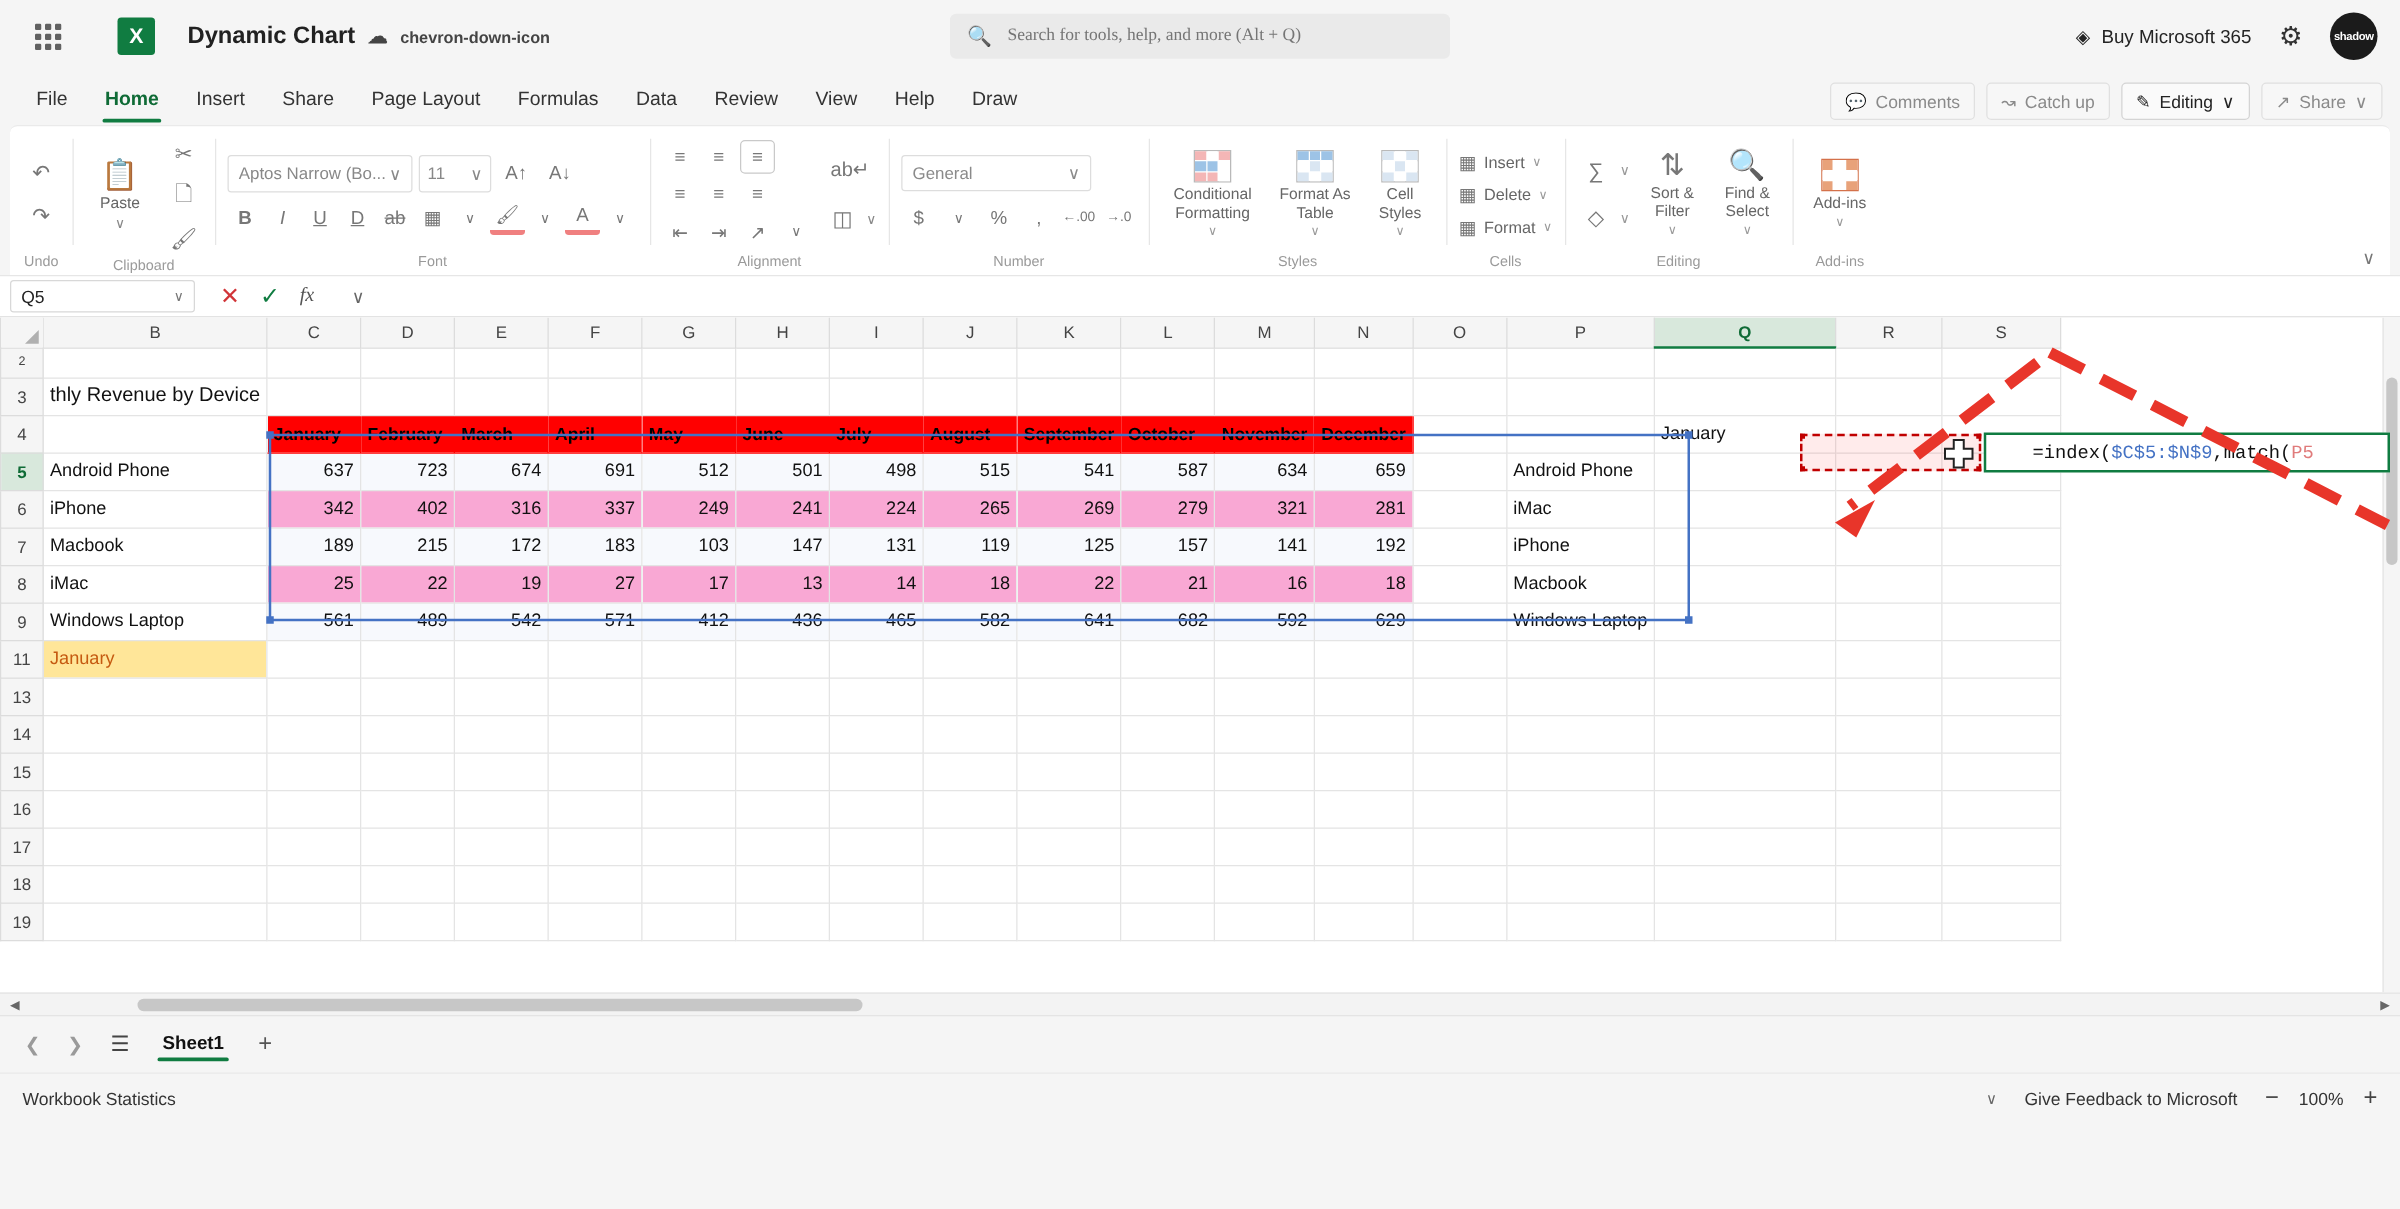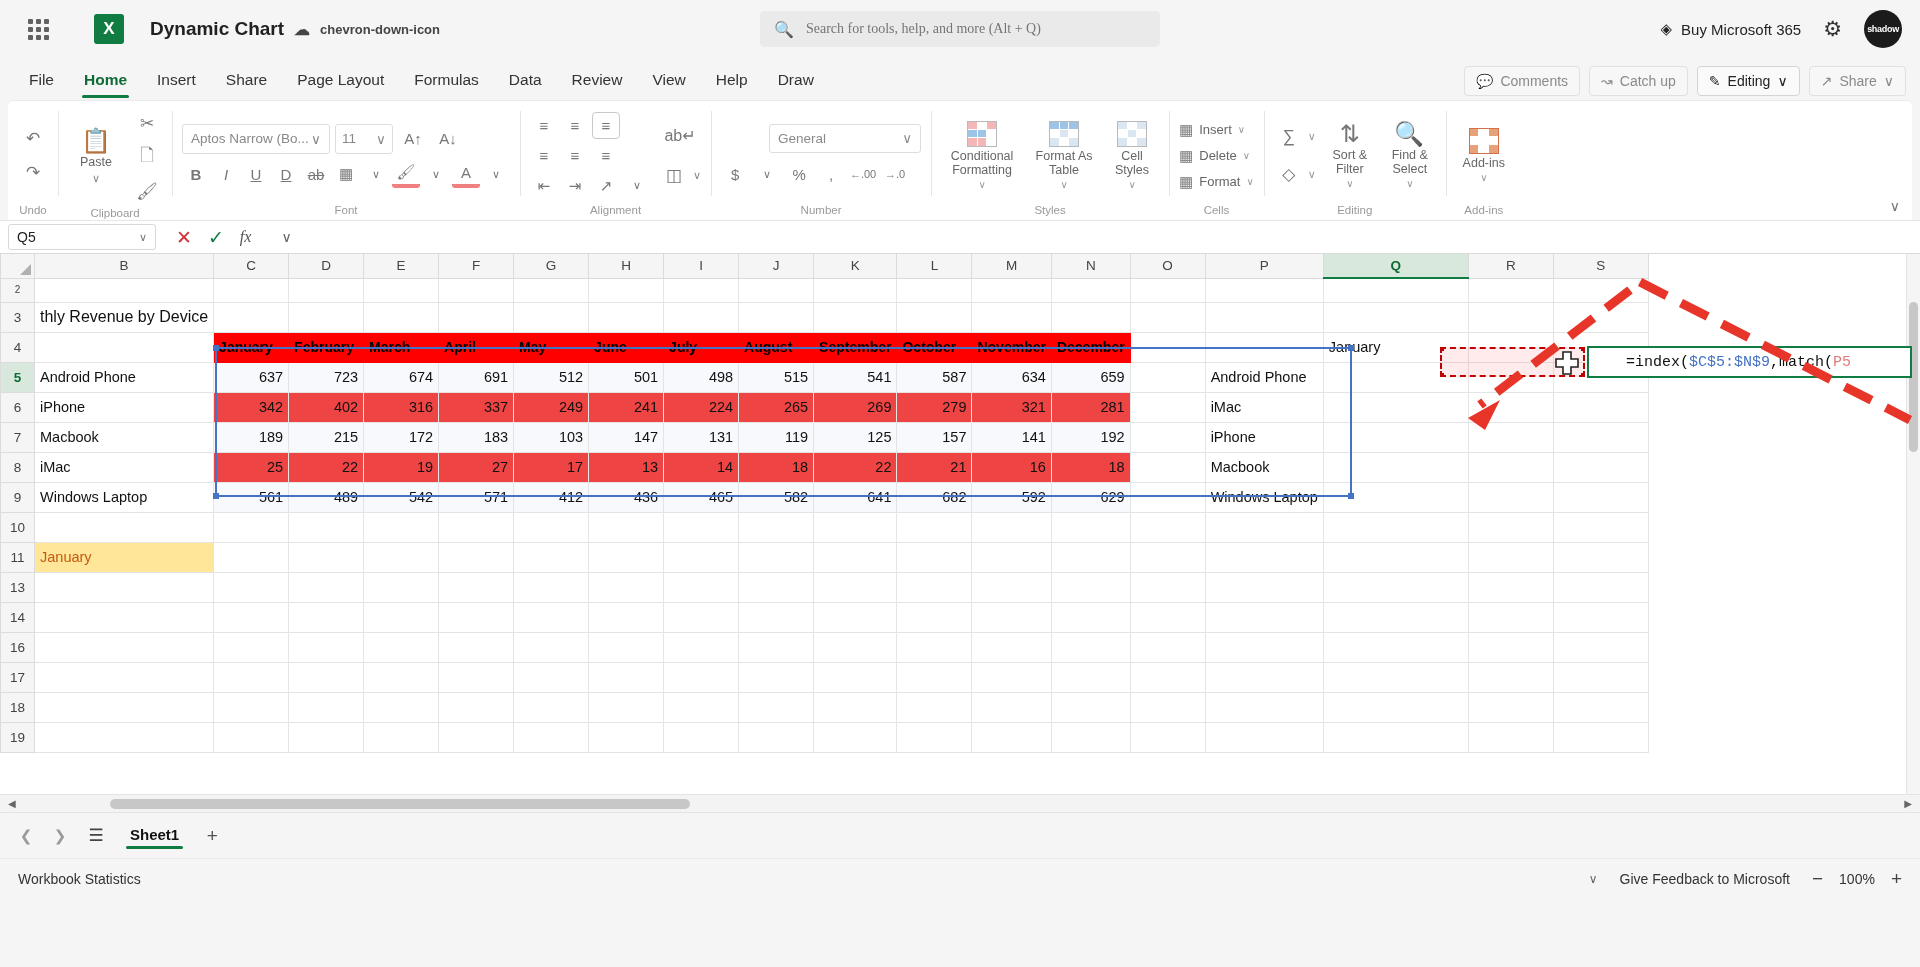--- a/index.html
+++ b/index.html
@@ -104,21 +104,21 @@
     width:58px; height:30px; border:1px solid #ddd; border-radius:3px; background:#fff;
     display:flex; align-items:center; justify-content:space-between; padding:0 6px;
     font-size:13.5px; color:#888; cursor:pointer;
   }
   .fmtrow { display:flex; gap:2px; align-items:center; margin-top:7px; }
   .fbtn { width:28px; height:27px; display:flex; align-items:center; justify-content:center;
           font-size:15px; color:#777; cursor:pointer; border-radius:3px;}
   .numsel {
     width:152px; height:29px; border:1px solid #ddd; border-radius:3px; background:#fff;
     display:flex; align-items:center; justify-content:space-between; padding:0 8px;
-    font-size:13.5px; color:#8a8a8a; cursor:pointer;margin-left:48px;
+    font-size:13.5px; color:#8a8a8a; cursor:pointer;
   }
   .collapse-chev { position:absolute; right:12px; bottom:6px; font-size:14px; color:#777; cursor:pointer;}
 
   .styles-ico { width:30px; height:26px; display:grid; grid-template-columns:repeat(3,1fr);
                 grid-template-rows:repeat(3,1fr); gap:1px; border:1px solid #b9b9b9; }
   .styles-ico i { display:block; }
 
   
   .fbar {
     height: 34px; background:#fff; display:flex; align-items:center;
@@ -151,21 +151,21 @@
     width:34px; background:#f5f5f5; border:1px solid #dcdcdc;
     font-size:13.5px; color:#444; text-align:center; cursor:pointer;
   }
   .rowhdr.sel { background:#d8e8dc; color:#0f6b36; font-weight:bold; }
   td.cell {
     border:1px solid #e4e4e4; height:24px; font-size:14.5px; color:#111;
     padding: 0 5px; overflow:hidden; white-space:nowrap; background:#fff;
   }
   td.num { text-align:right; }
   td.hdrred { background:#ff0000; color:#000; font-weight:bold; font-size:14px; border-color:#ff0000;}
-  td.rngA { background:#ef4444; }
+  td.rngA { background:#f9a8d4; }
   td.rngB { background:#f7f9fd; }
   td.yellow { background:#ffe699; color:#c55a11; }
   .corner-tri { width:34px; background:#f5f5f5; border:1px solid #dcdcdc; border-top:none; position:relative;}
   .corner-tri::after {
     content:""; position:absolute; right:3px; bottom:3px;
     border-style:solid; border-width:0 0 11px 11px; border-color:transparent transparent #b0b0b0 transparent;
   }
 
   
   .ovl { position:absolute; pointer-events:none; }
@@ -767,41 +767,20 @@
       <td class="cell num rngB">682</td>
       <td class="cell num rngB">592</td>
       <td class="cell num rngB">629</td>
       <td class="cell"></td>
       <td class="cell">Windows Laptop</td>
       <td class="cell"></td>
       <td class="cell"></td>
           <td class="cell"></td>
     </tr>
 
-    <tr style="height:30px">
-      <td class="rowhdr">10</td>
-      <td class="cell"></td>
-          <td class="cell"></td>
-      <td class="cell"></td>
-          <td class="cell"></td>
-      <td class="cell"></td>
-          <td class="cell"></td>
-      <td class="cell"></td>
-          <td class="cell"></td>
-      <td class="cell"></td>
-          <td class="cell"></td>
-      <td class="cell"></td>
-          <td class="cell"></td>
-      <td class="cell"></td>
-          <td class="cell"></td>
-      <td class="cell"></td>
-          <td class="cell"></td>
-      <td class="cell"></td>
-          <td class="cell"></td>
-    </tr>
 
     <tr style="height:30px">
       <td class="rowhdr">11</td>
       <td class="cell yellow">January</td>
       <td class="cell"></td>
           <td class="cell"></td>
       <td class="cell"></td>
           <td class="cell"></td>
       <td class="cell"></td>
           <td class="cell"></td>
@@ -834,20 +813,41 @@
           <td class="cell"></td>
       <td class="cell"></td>
           <td class="cell"></td>
       <td class="cell"></td>
           <td class="cell"></td>
       <td class="cell"></td>
           <td class="cell"></td>
     </tr>
     <tr style="height:30px">
       <td class="rowhdr">14</td>
+      <td class="cell"></td>
+          <td class="cell"></td>
+      <td class="cell"></td>
+          <td class="cell"></td>
+      <td class="cell"></td>
+          <td class="cell"></td>
+      <td class="cell"></td>
+          <td class="cell"></td>
+      <td class="cell"></td>
+          <td class="cell"></td>
+      <td class="cell"></td>
+          <td class="cell"></td>
+      <td class="cell"></td>
+          <td class="cell"></td>
+      <td class="cell"></td>
+          <td class="cell"></td>
+      <td class="cell"></td>
+          <td class="cell"></td>
+    </tr>
+    <tr style="height:30px">
+      <td class="rowhdr">15</td>
       <td class="cell"></td>
           <td class="cell"></td>
       <td class="cell"></td>
           <td class="cell"></td>
       <td class="cell"></td>
           <td class="cell"></td>
       <td class="cell"></td>
           <td class="cell"></td>
       <td class="cell"></td>
           <td class="cell"></td>

